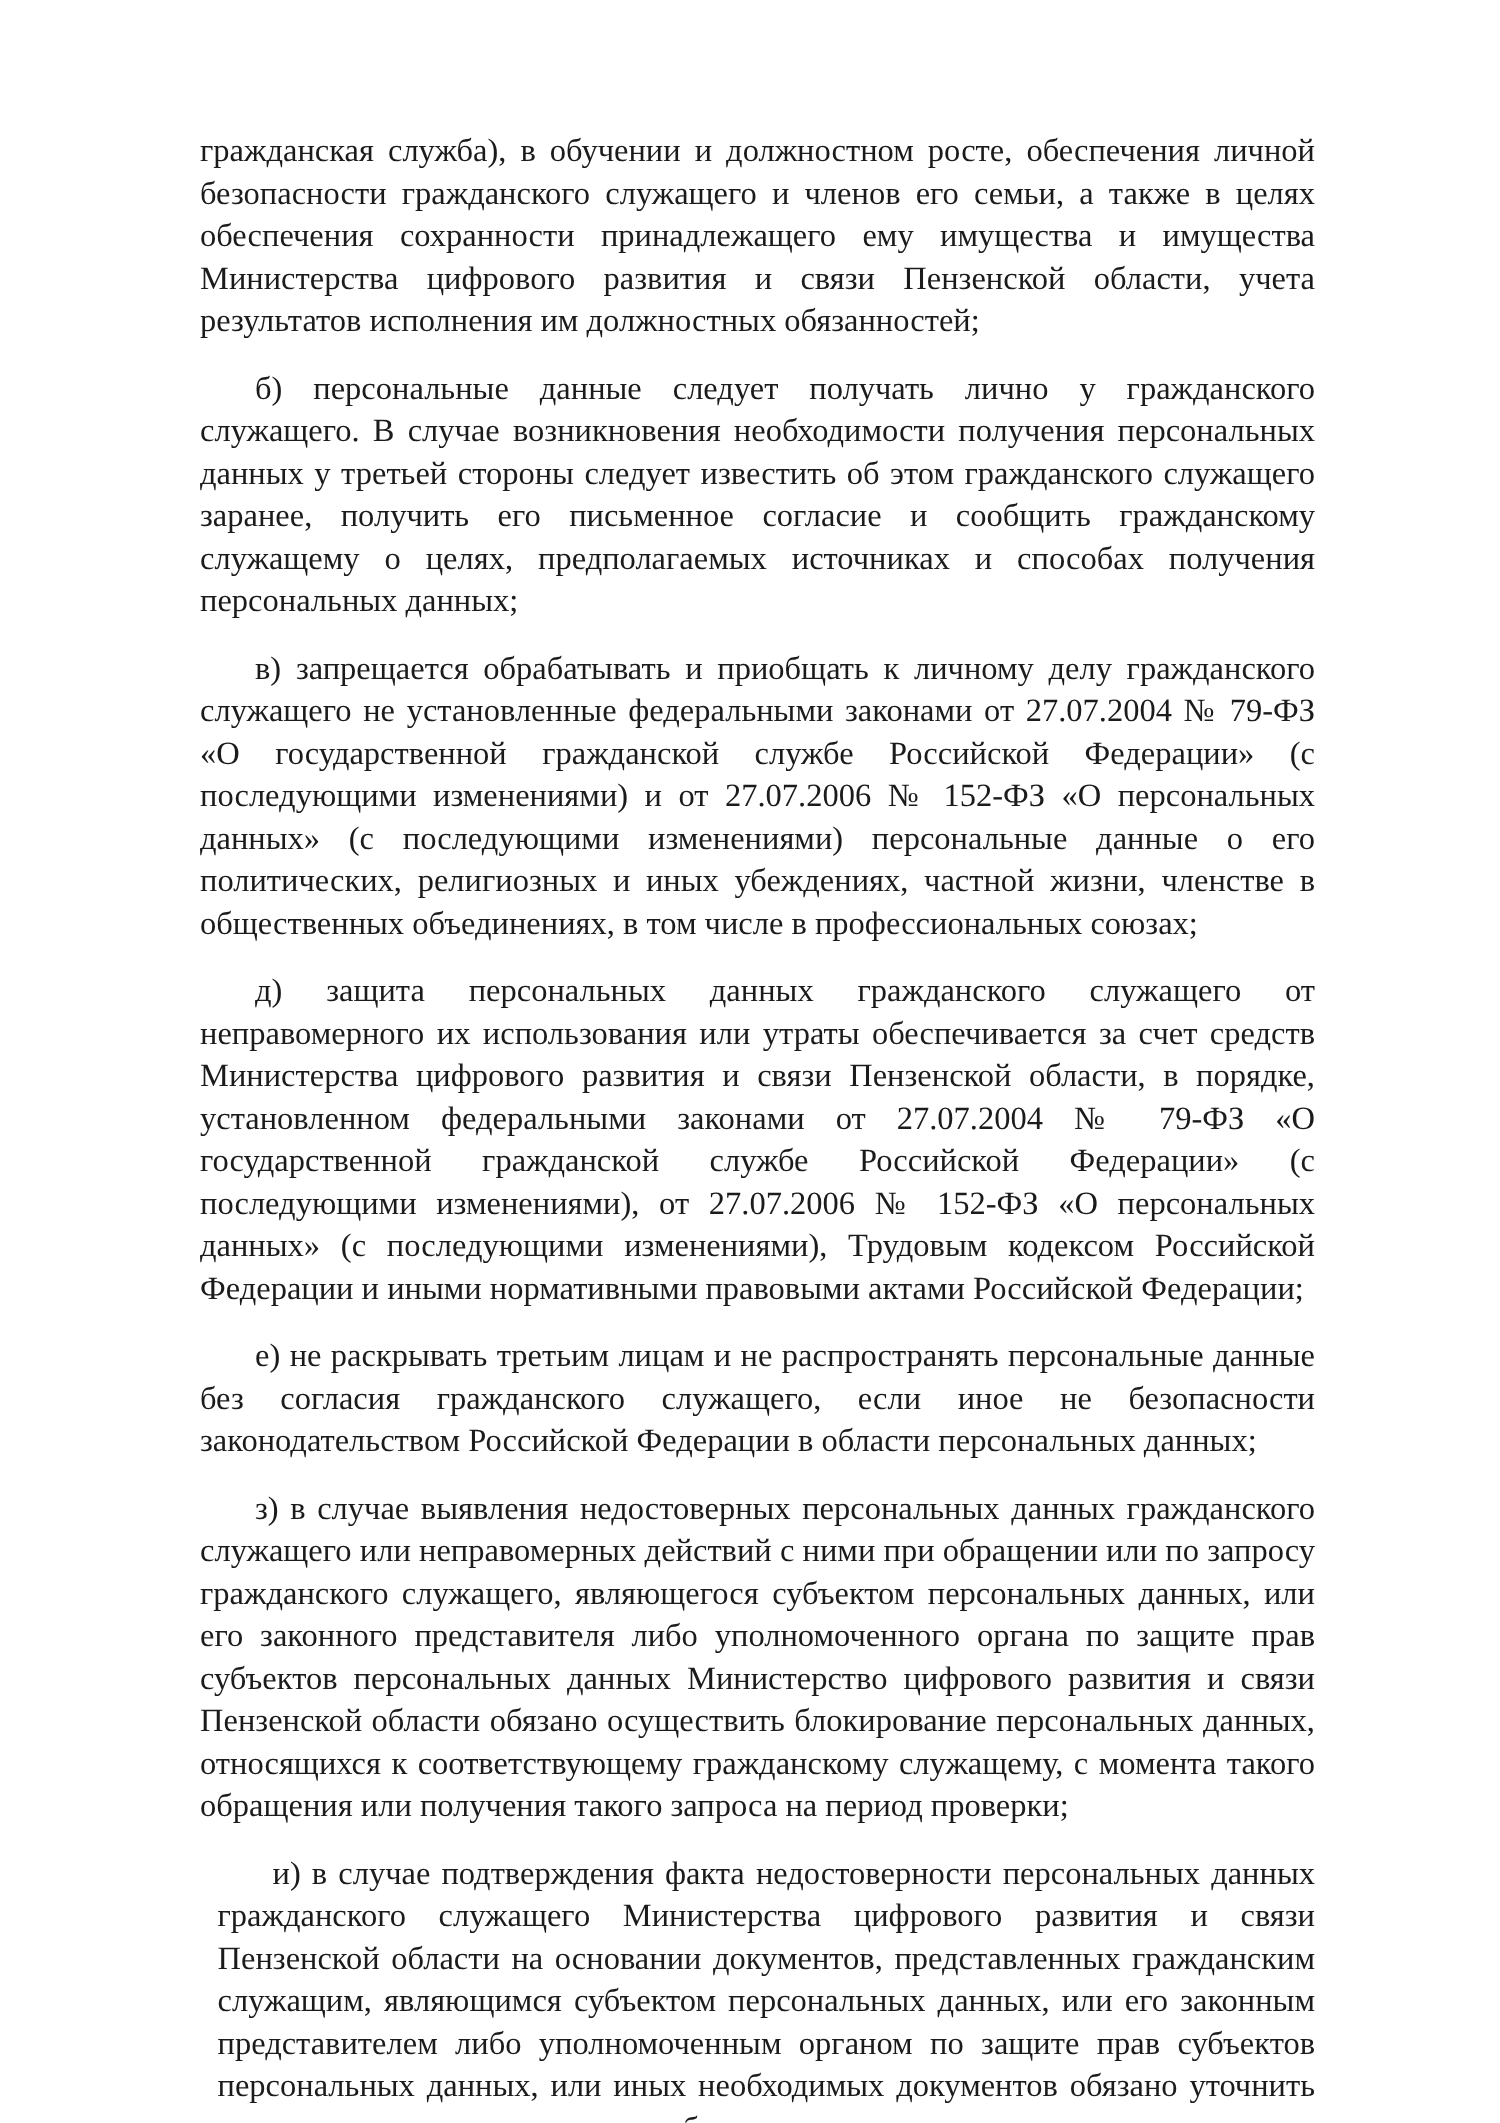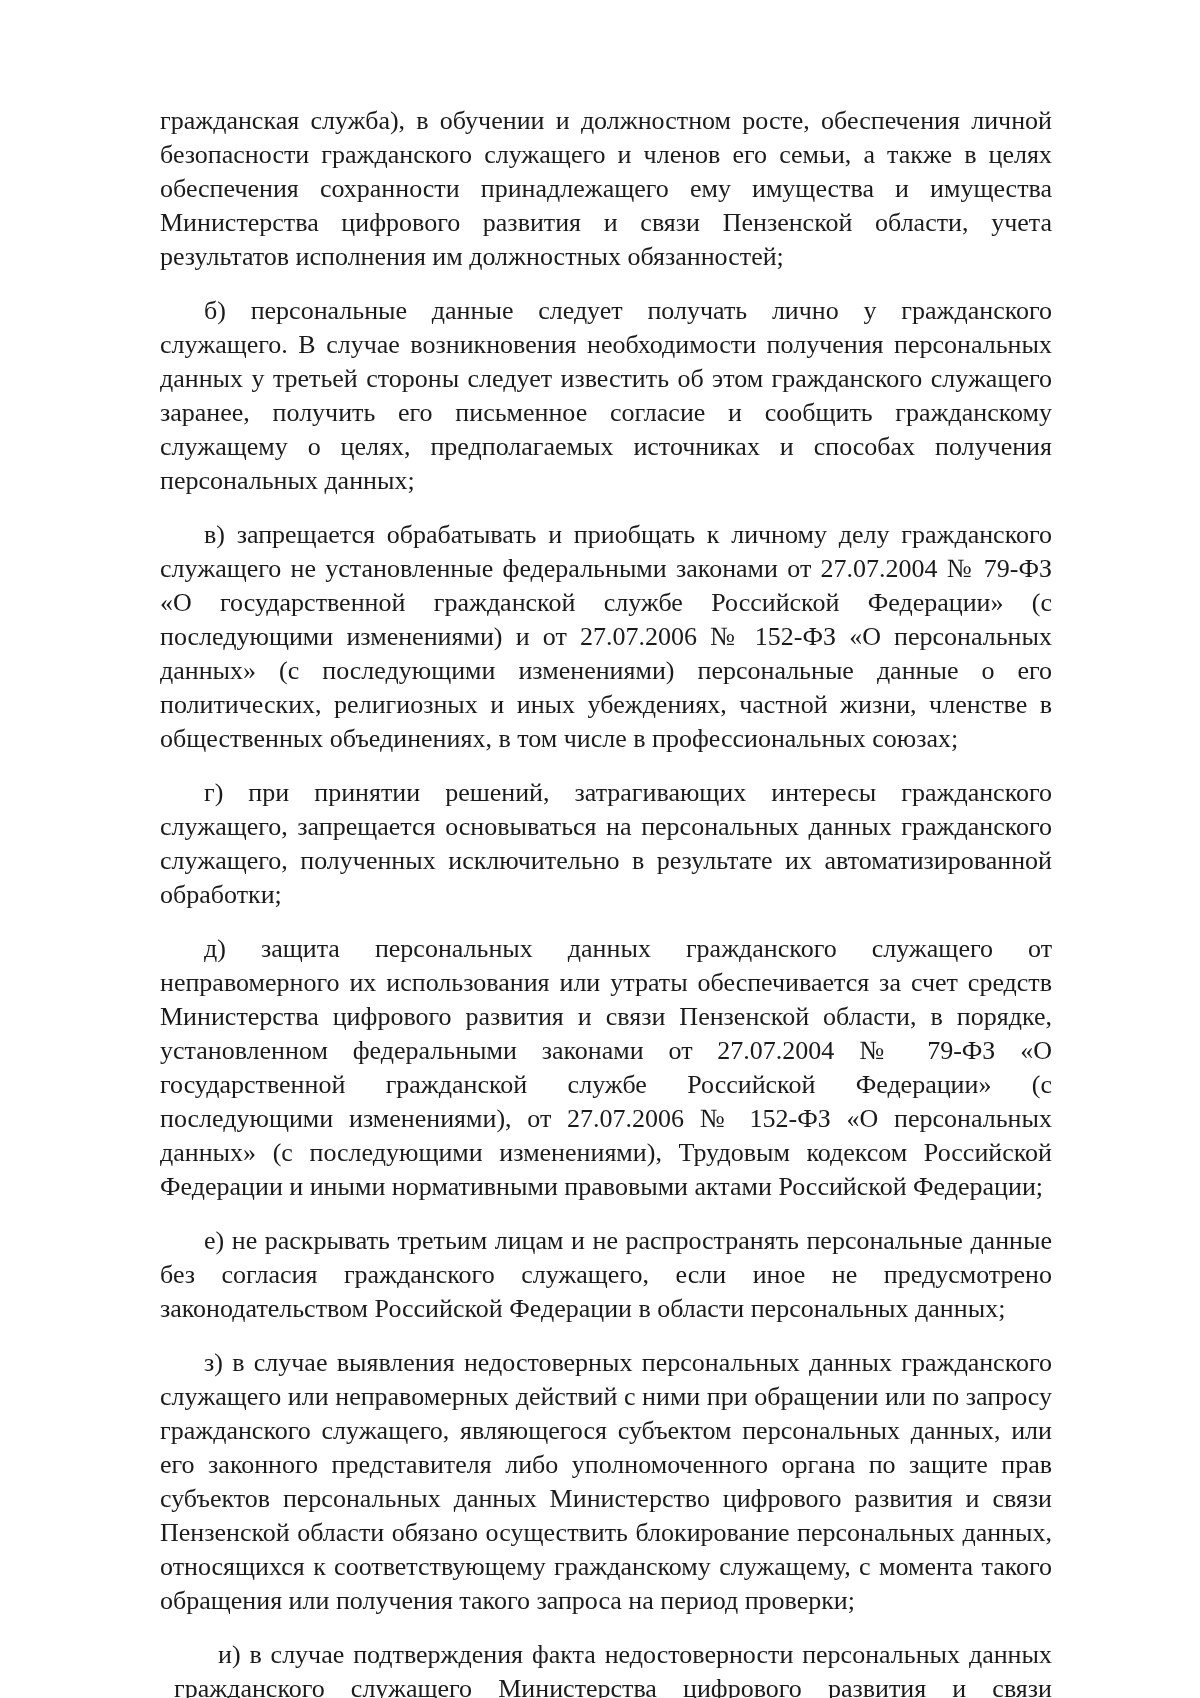--- a/index.html
+++ b/index.html
@@ -40,19 +40,18 @@
   }
 </style>
 </head>
 <body>
 
 <div class="page">
   <div class="doc-body">
     <p class="para cont">гражданская служба), в обучении и должностном росте, обеспечения личной безопасности гражданского служащего и членов его семьи, а также в целях обеспечения сохранности принадлежащего ему имущества и имущества Министерства цифрового развития и связи Пензенской области, учета результатов исполнения им должностных обязанностей;</p>
     <p class="para">б) персональные данные следует получать лично у гражданского служащего. В случае возникновения необходимости получения персональных данных у третьей стороны следует известить об этом гражданского служащего заранее, получить его письменное согласие и сообщить гражданскому служащему о целях, предполагаемых источниках и способах получения персональных данных;</p>
     <p class="para">в) запрещается обрабатывать и приобщать к личному делу гражданского служащего не установленные федеральными законами от 27.07.2004 № 79-ФЗ «О государственной гражданской службе Российской Федерации» (с последующими изменениями) и от 27.07.2006 № 152-ФЗ «О персональных данных» (с последующими изменениями) персональные данные о его политических, религиозных и иных убеждениях, частной жизни, членстве в общественных объединениях, в том числе в профессиональных союзах;</p>
-    <p class="para">г) при принятии решений, затрагивающих интересы гражданского служащего, запрещается основываться на персональных данных гражданского служащего, полученных исключительно в результате их автоматизированной обработки;</p>
     <p class="para">д) защита персональных данных гражданского служащего от неправомерного их использования или утраты обеспечивается за счет средств Министерства цифрового развития и связи Пензенской области, в порядке, установленном федеральными законами от 27.07.2004 № 79-ФЗ «О государственной гражданской службе Российской Федерации» (с последующими изменениями), от 27.07.2006 № 152-ФЗ «О персональных данных» (с последующими изменениями), Трудовым кодексом Российской Федерации и иными нормативными правовыми актами Российской Федерации;</p>
-    <p class="para">е) не раскрывать третьим лицам и не распространять персональные данные без согласия гражданского служащего, если иное не предусмотрено законодательством Российской Федерации в области персональных данных;</p>
+    <p class="para">е) не раскрывать третьим лицам и не распространять персональные данные без согласия гражданского служащего, если иное не безопасности законодательством Российской Федерации в области персональных данных;</p>
     <p class="para">з) в случае выявления недостоверных персональных данных гражданского служащего или неправомерных действий с ними при обращении или по запросу гражданского служащего, являющегося субъектом персональных данных, или его законного представителя либо уполномоченного органа по защите прав субъектов персональных данных Министерство цифрового развития и связи Пензенской области обязано осуществить блокирование персональных данных, относящихся к соответствующему гражданскому служащему, с момента такого обращения или получения такого запроса на период проверки;</p>
     <p class="para">и) в случае подтверждения факта недостоверности персональных данных гражданского служащего Министерства цифрового развития и связи Пензенской области на основании документов, представленных гражданским служащим, являющимся субъектом персональных данных, или его законным представителем либо уполномоченным органом по защите прав субъектов персональных данных, или иных необходимых документов обязано уточнить персональные данные и снять их блокирование;</p>
   </div>
 </div>
 
 </body></html>

